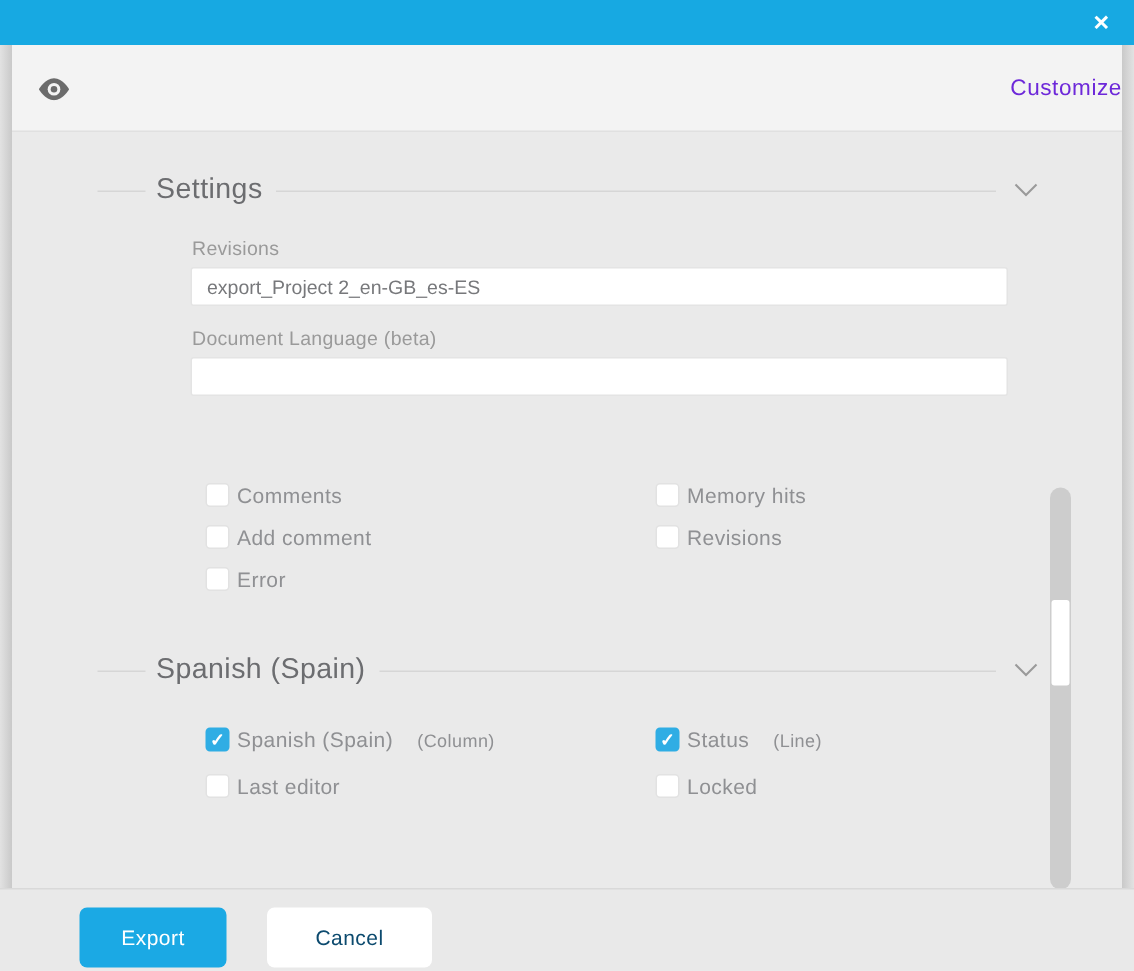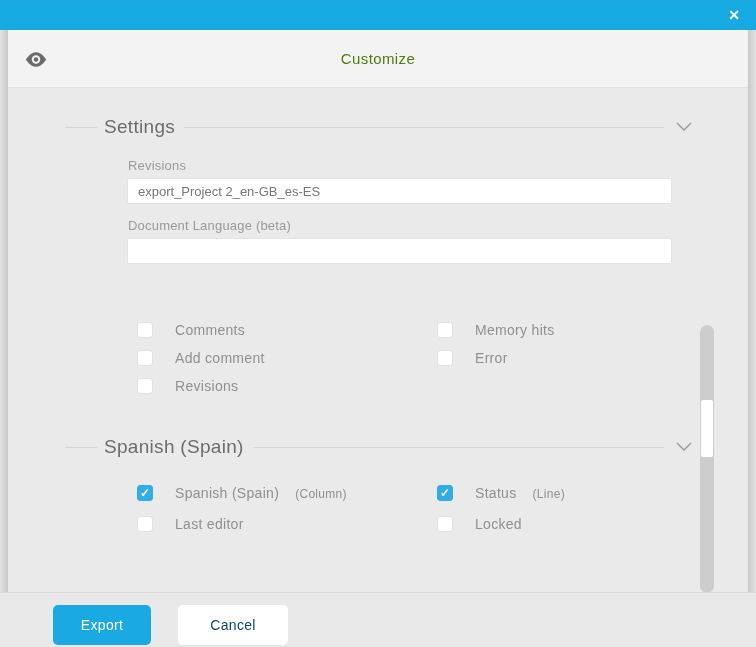--- a/index.html
+++ b/index.html
@@ -15,22 +15,22 @@
 
   
   .strip { position:absolute; top:30px; width:8px; height:562px; }
   .strip.left  { left:0; background:linear-gradient(to right,#e2e2e2,#c9c9c9); }
   .strip.right { right:0; background:linear-gradient(to left,#e2e2e2,#c9c9c9); }
 
   
   .header { position:absolute; top:30px; left:8px; width:740px; height:58px;
             background:#f3f3f3; border-bottom:1px solid #e0e0e0; }
   .eye { position:absolute; left:17px; top:22px; width:22px; height:15px; cursor:pointer; }
-  .header-title { width:100%; text-align:center; line-height:57px; font-size:15px;
-                  color:#4d7c0f; letter-spacing:0.4px; }
+  .header-title { width:100%; text-align:right; line-height:57px; font-size:15px;
+                  color:#6d28d9; letter-spacing:0.4px; }
 
   
   .modal-body { position:absolute; top:88px; left:8px; width:740px; height:504px;
                 background:#eaeaea; overflow:hidden; }
 
   .section-header { display:flex; align-items:center; margin:28px 56px 0 57px; }
   .dash { width:32px; height:1px; background:#d6d6d6; }
   .section-title { font-size:19px; color:#6c6d70; letter-spacing:0.3px; padding:0 9px 0 7px;
                    white-space:nowrap; }
   .rule { flex:1; height:1px; background:#d6d6d6; }
@@ -47,21 +47,21 @@
   .cb .tick { display:none; position:absolute; left:0; top:0; width:14px; height:14px;
               color:#ffffff; font-size:12px; font-weight:bold; line-height:15px; text-align:center; }
   .cb.checked { background:#2fade4; border-color:#2fade4; }
   .cb.checked .tick { display:block; }
 
   .us-letter { display:flex; align-items:center; gap:8px; margin-top:11px; cursor:pointer; }
   .us-letter .lbl { font-size:14px; color:#5f6062; letter-spacing:0.2px; }
 
   .options-grid { display:grid; grid-template-columns:300px auto; row-gap:12px;
                   margin:58px 0 0 129px; }
-  .opt { display:flex; align-items:center; gap:22px; cursor:pointer; }
+  .opt { display:flex; align-items:center; gap:5px; cursor:pointer; }
   .opt .lbl { font-size:14px; color:#8f9093; letter-spacing:0.3px; }
   .opt .suffix { font-size:12px; color:#8f9093; margin-left:16px; }
 
   .options-grid.lang { margin-top:27px; row-gap:15px; }
 
   
   .scrollbar-track { position:absolute; left:700px; top:325px; width:14px; height:268px;
                      background:#cdcdcd; border-radius:7px; }
   .scrollbar-thumb { position:absolute; left:1px; top:75px; width:12px; height:57px;
                      background:#ffffff; border-radius:2px; cursor:pointer; }
@@ -122,25 +122,25 @@
       <div class="opt">
         <span class="cb"></span>
         <span class="lbl">Memory hits</span>
       </div>
       <div class="opt">
         <span class="cb"></span>
         <span class="lbl">Add comment</span>
       </div>
       <div class="opt">
         <span class="cb"></span>
-        <span class="lbl">Error</span>
+        <span class="lbl">Revisions</span>
       </div>
       <div class="opt">
         <span class="cb"></span>
-        <span class="lbl">Revisions</span>
+        <span class="lbl">Error</span>
       </div>
       <div></div>
     </div>
 
     <div class="section-header" style="margin-top:42px;">
       <span class="dash"></span>
       <span class="section-title">Spanish (Spain)</span>
       <span class="rule"></span>
       <svg class="chev" width="16" height="10" viewBox="0 0 16 10">
         <polyline points="1,1 8,8 15,1" fill="none" stroke="#9a9a9a" stroke-width="1.4"></polyline>

